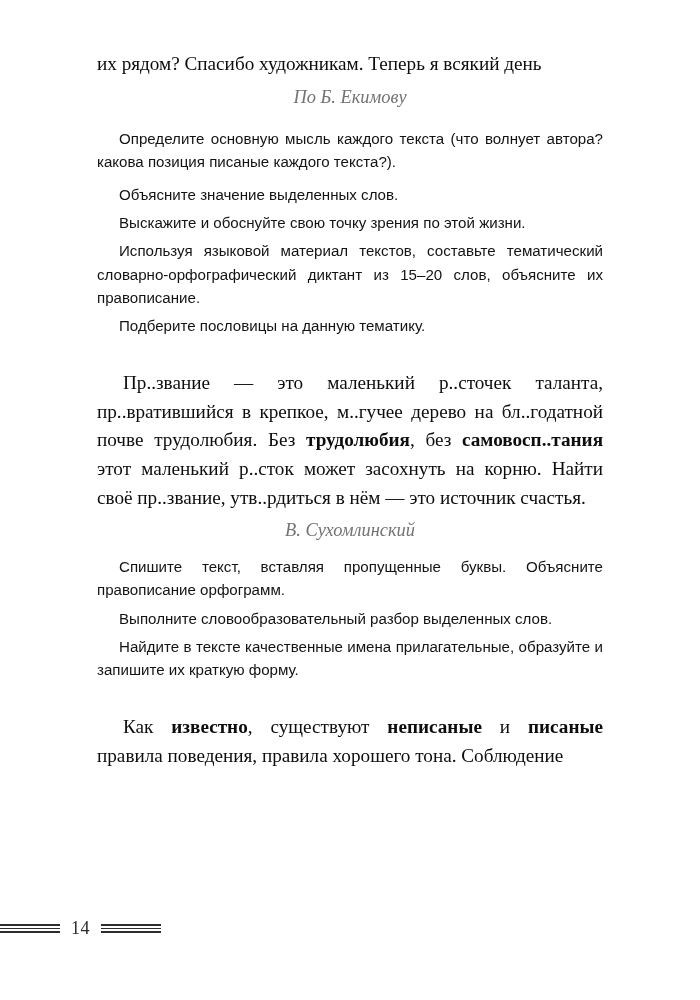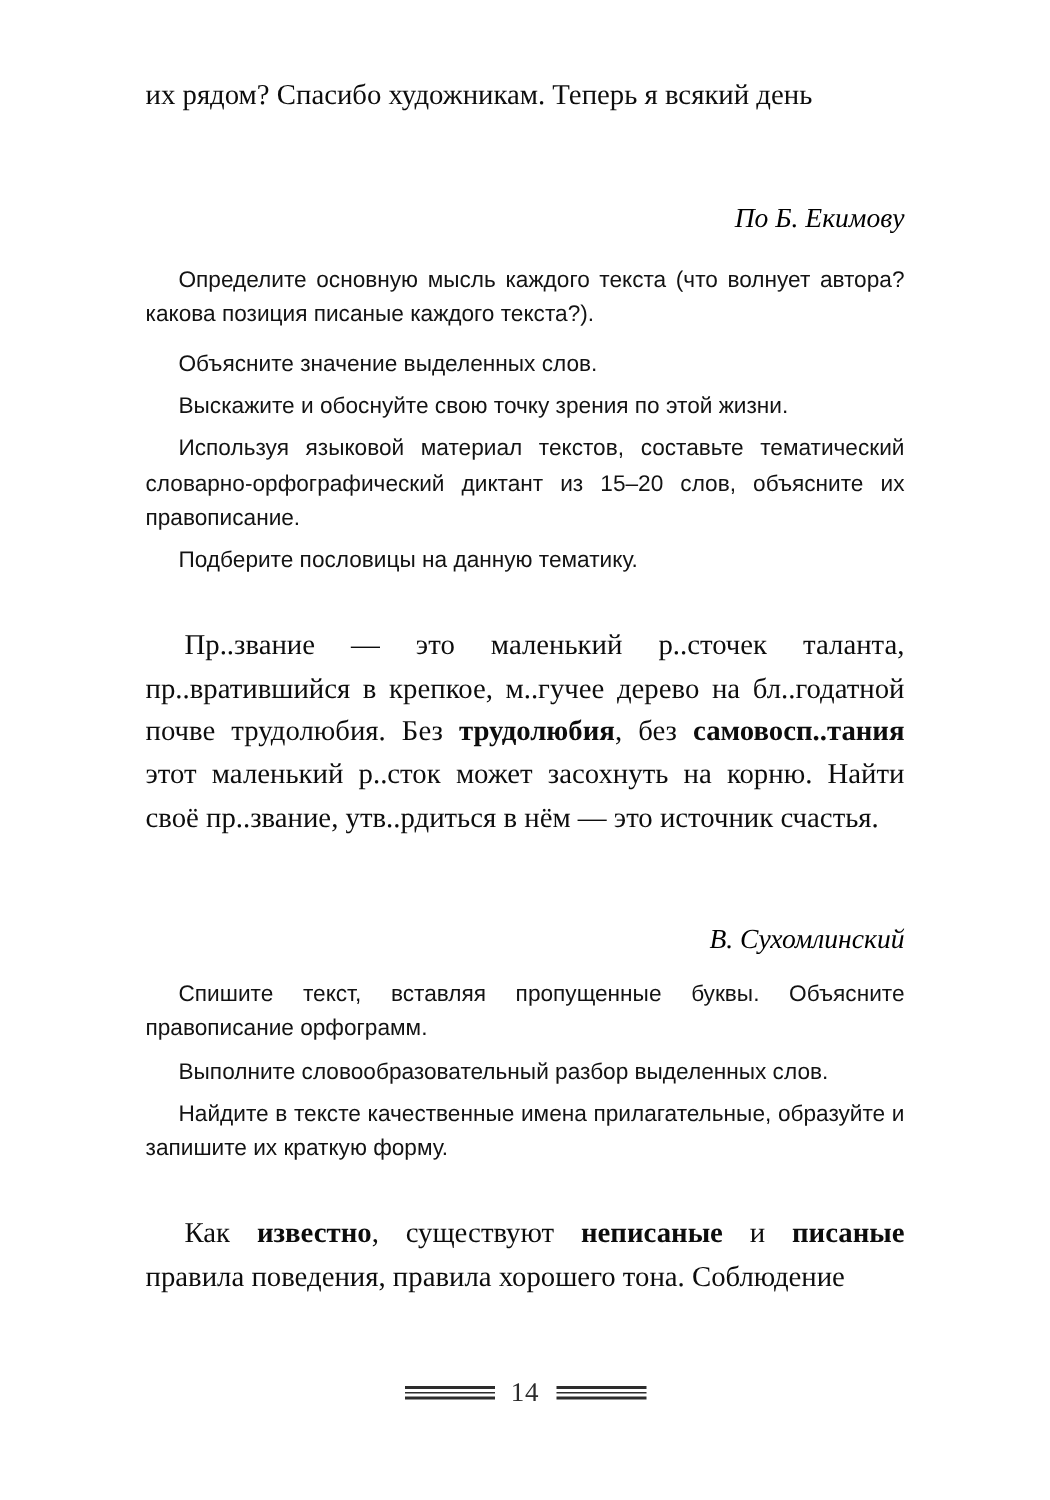--- a/index.html
+++ b/index.html
@@ -49,23 +49,22 @@
   .serif-block b {
     font-weight: bold;
   }
 
   
   .attribution {
     font-family: "Liberation Serif", "DejaVu Serif", serif;
     font-style: italic;
     font-size: 18.4px;
     line-height: 27px;
-    text-align: right;
-    color: #000000;
-    margin-top: 48px;
+    text-align: center;
+    color: #737373;
   }
 
   
   .task {
     font-family: "Liberation Sans", "DejaVu Sans", sans-serif;
     font-size: 15.1px;
     line-height: 23.2px;
     text-align: justify;
     text-align-last: left;
     color: #131313;
@@ -83,21 +82,20 @@
   .gap-l { height: 16px; }
 
   
   .footer {
     position: absolute;
     left: 0;
     top: 918px;
     width: 700px;
     display: flex;
     align-items: center;
-    justify-content: center;
     gap: 11px;
   }
   .rule {
     width: 60px;
     height: 9px;
     position: relative;
   }
   .rule span {
     position: absolute;
     left: 0;

